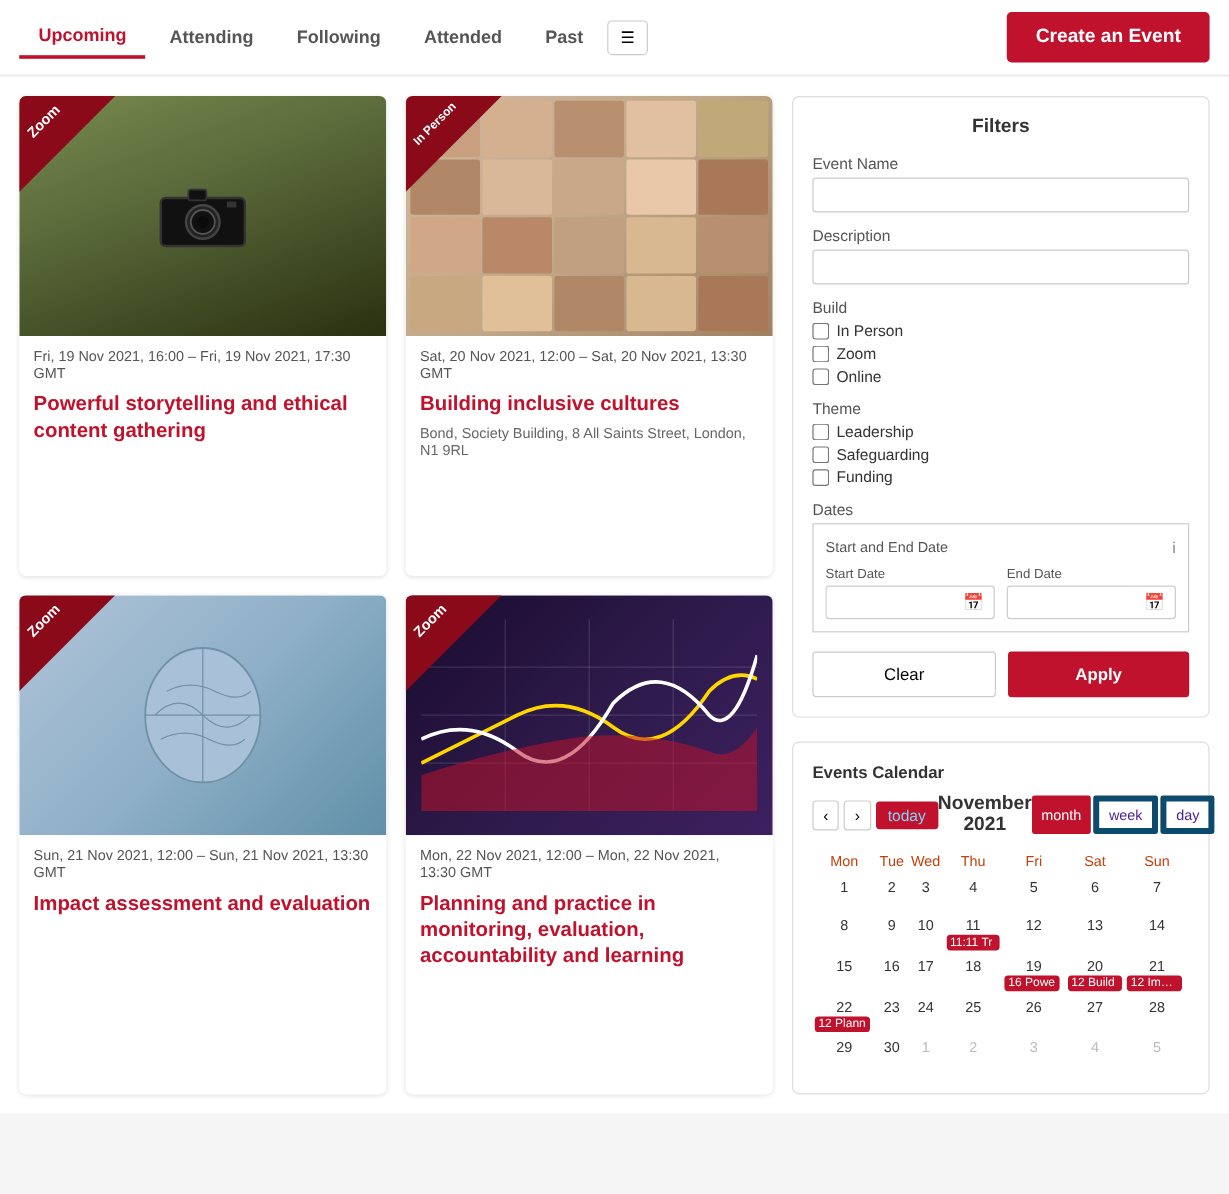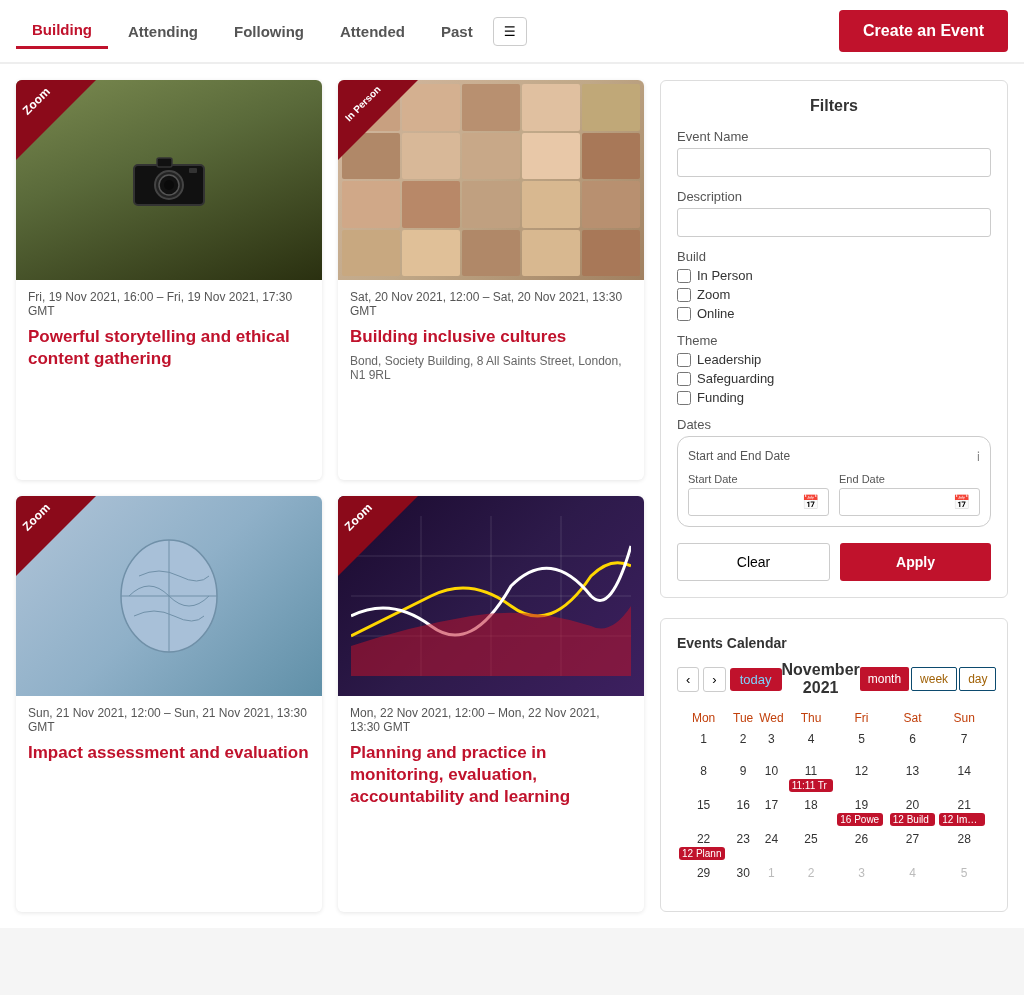--- a/index.html
+++ b/index.html
@@ -30,21 +30,21 @@
     .sidebar { width: 348px; flex-shrink: 0; }
     .filters-box { background: #fff; border: 1px solid #ddd; border-radius: 6px; padding: 16px; margin-bottom: 20px; }
     .filters-title { font-size: 16px; font-weight: bold; text-align: center; margin-bottom: 14px; color: #333; }
     .filter-label { font-size: 13px; color: #555; margin-bottom: 4px; margin-top: 12px; }
     .filter-input { width: 100%; border: 1px solid #ccc; border-radius: 3px; padding: 6px 8px; font-size: 13px; }
     .checkbox-group { margin-top: 4px; }
     .checkbox-item { display: flex; align-items: center; gap: 6px; margin-bottom: 4px; font-size: 13px; }
     .checkbox-item input[type=checkbox] { width: 14px; height: 14px; cursor: pointer; }
 
     .dates-section { margin-top: 12px; }
-    .dates-box { border: 1px solid #ccc; border-radius: 12px; padding: 10px; }
+    .dates-box { border: 1px solid #ccc; border-radius: 0; padding: 10px; }
     .dates-box-title { font-size: 12px; color: #555; margin-bottom: 8px; display: flex; justify-content: space-between; align-items: center; }
     .date-row { display: flex; gap: 10px; }
     .date-field { flex: 1; }
     .date-field label { font-size: 11px; color: #555; display: block; margin-bottom: 3px; }
     .date-input-wrap { display: flex; border: 1px solid #ccc; border-radius: 3px; align-items: center; }
     .date-input-wrap input { flex: 1; border: none; padding: 5px 6px; font-size: 12px; outline: none; }
     .date-input-wrap .cal-icon { padding: 5px 8px; cursor: pointer; color: #555; font-size: 14px; }
 
     .filter-buttons { display: flex; justify-content: space-between; margin-top: 16px; gap: 10px; }
     .btn-clear { flex: 1; border: 1px solid #ccc; background: #fff; padding: 10px; cursor: pointer; font-size: 14px; border-radius: 3px; }
@@ -53,21 +53,21 @@
     
     .calendar-box { background: #fff; border: 1px solid #ddd; border-radius: 6px; padding: 16px; }
     .calendar-section-title { font-size: 14px; font-weight: bold; color: #333; margin-bottom: 10px; }
     .calendar-header { display: flex; justify-content: space-between; align-items: center; margin-bottom: 10px; }
     .calendar-month-title { font-size: 16px; font-weight: bold; text-align: center; flex: 1; }
     .cal-nav { display: flex; gap: 4px; align-items: center; }
     .cal-nav-btn { background: #fff; border: 1px solid #ccc; padding: 4px 8px; cursor: pointer; border-radius: 3px; font-size: 13px; }
     .cal-today-btn { background: #c0122c; color: #7dd3fc; border: none; padding: 4px 10px; cursor: pointer; border-radius: 3px; font-size: 13px; }
     .cal-view-btns { display: flex; gap: 2px; }
     .cal-view-btn { background: #c0122c; color: #fff; border: none; padding: 4px 8px; cursor: pointer; font-size: 12px; border-radius: 2px; }
-    .cal-view-btn.inactive { background: #fff; color: #a16207; border: 1px solid #0c4a6e; }
+    .cal-view-btn.inactive { background: #fff; color: #4c1d95; border: 5px solid #0c4a6e; }
 
     .calendar-grid { width: 100%; border-collapse: collapse; font-size: 12px; }
     .calendar-grid th { text-align: center; padding: 4px 2px; color: #c2410c; font-weight: normal; }
     .calendar-grid td { text-align: center; padding: 3px 2px; vertical-align: top; height: 32px; }
     .cal-day { font-size: 12px; color: #333; }
     .cal-day.other-month { color: #bbb; }
     .cal-event-chip { background: #c0122c; color: #fff; font-size: 10px; border-radius: 3px; padding: 1px 3px; margin-top: 1px; white-space: nowrap; overflow: hidden; text-overflow: ellipsis; max-width: 46px; display: block; text-align: left; }
 
     
     .badge-overlay { position: absolute; top: 0; left: 0; width: 0; height: 0; border-style: solid; border-width: 80px 80px 0 0; border-color: #8b0a1a transparent transparent transparent; }
@@ -75,21 +75,21 @@
 
     .card-img-container { width: 100%; height: 200px; position: relative; overflow: hidden; }
   </style>
 </head>
 <body>
 
 <div class="page-wrapper">
 
   <div class="top-nav">
     <div class="nav-tabs">
-      <a class="nav-tab active">Building</a>
+      <a class="nav-tab active">Upcoming</a>
       <a class="nav-tab">Attending</a>
       <a class="nav-tab">Following</a>
       <a class="nav-tab">Attended</a>
       <a class="nav-tab">Past</a>
       <button class="menu-icon-btn">
         <span>☰</span>
       </button>
     </div>
     <button class="create-event-btn">Create an Event</button>
   </div>

